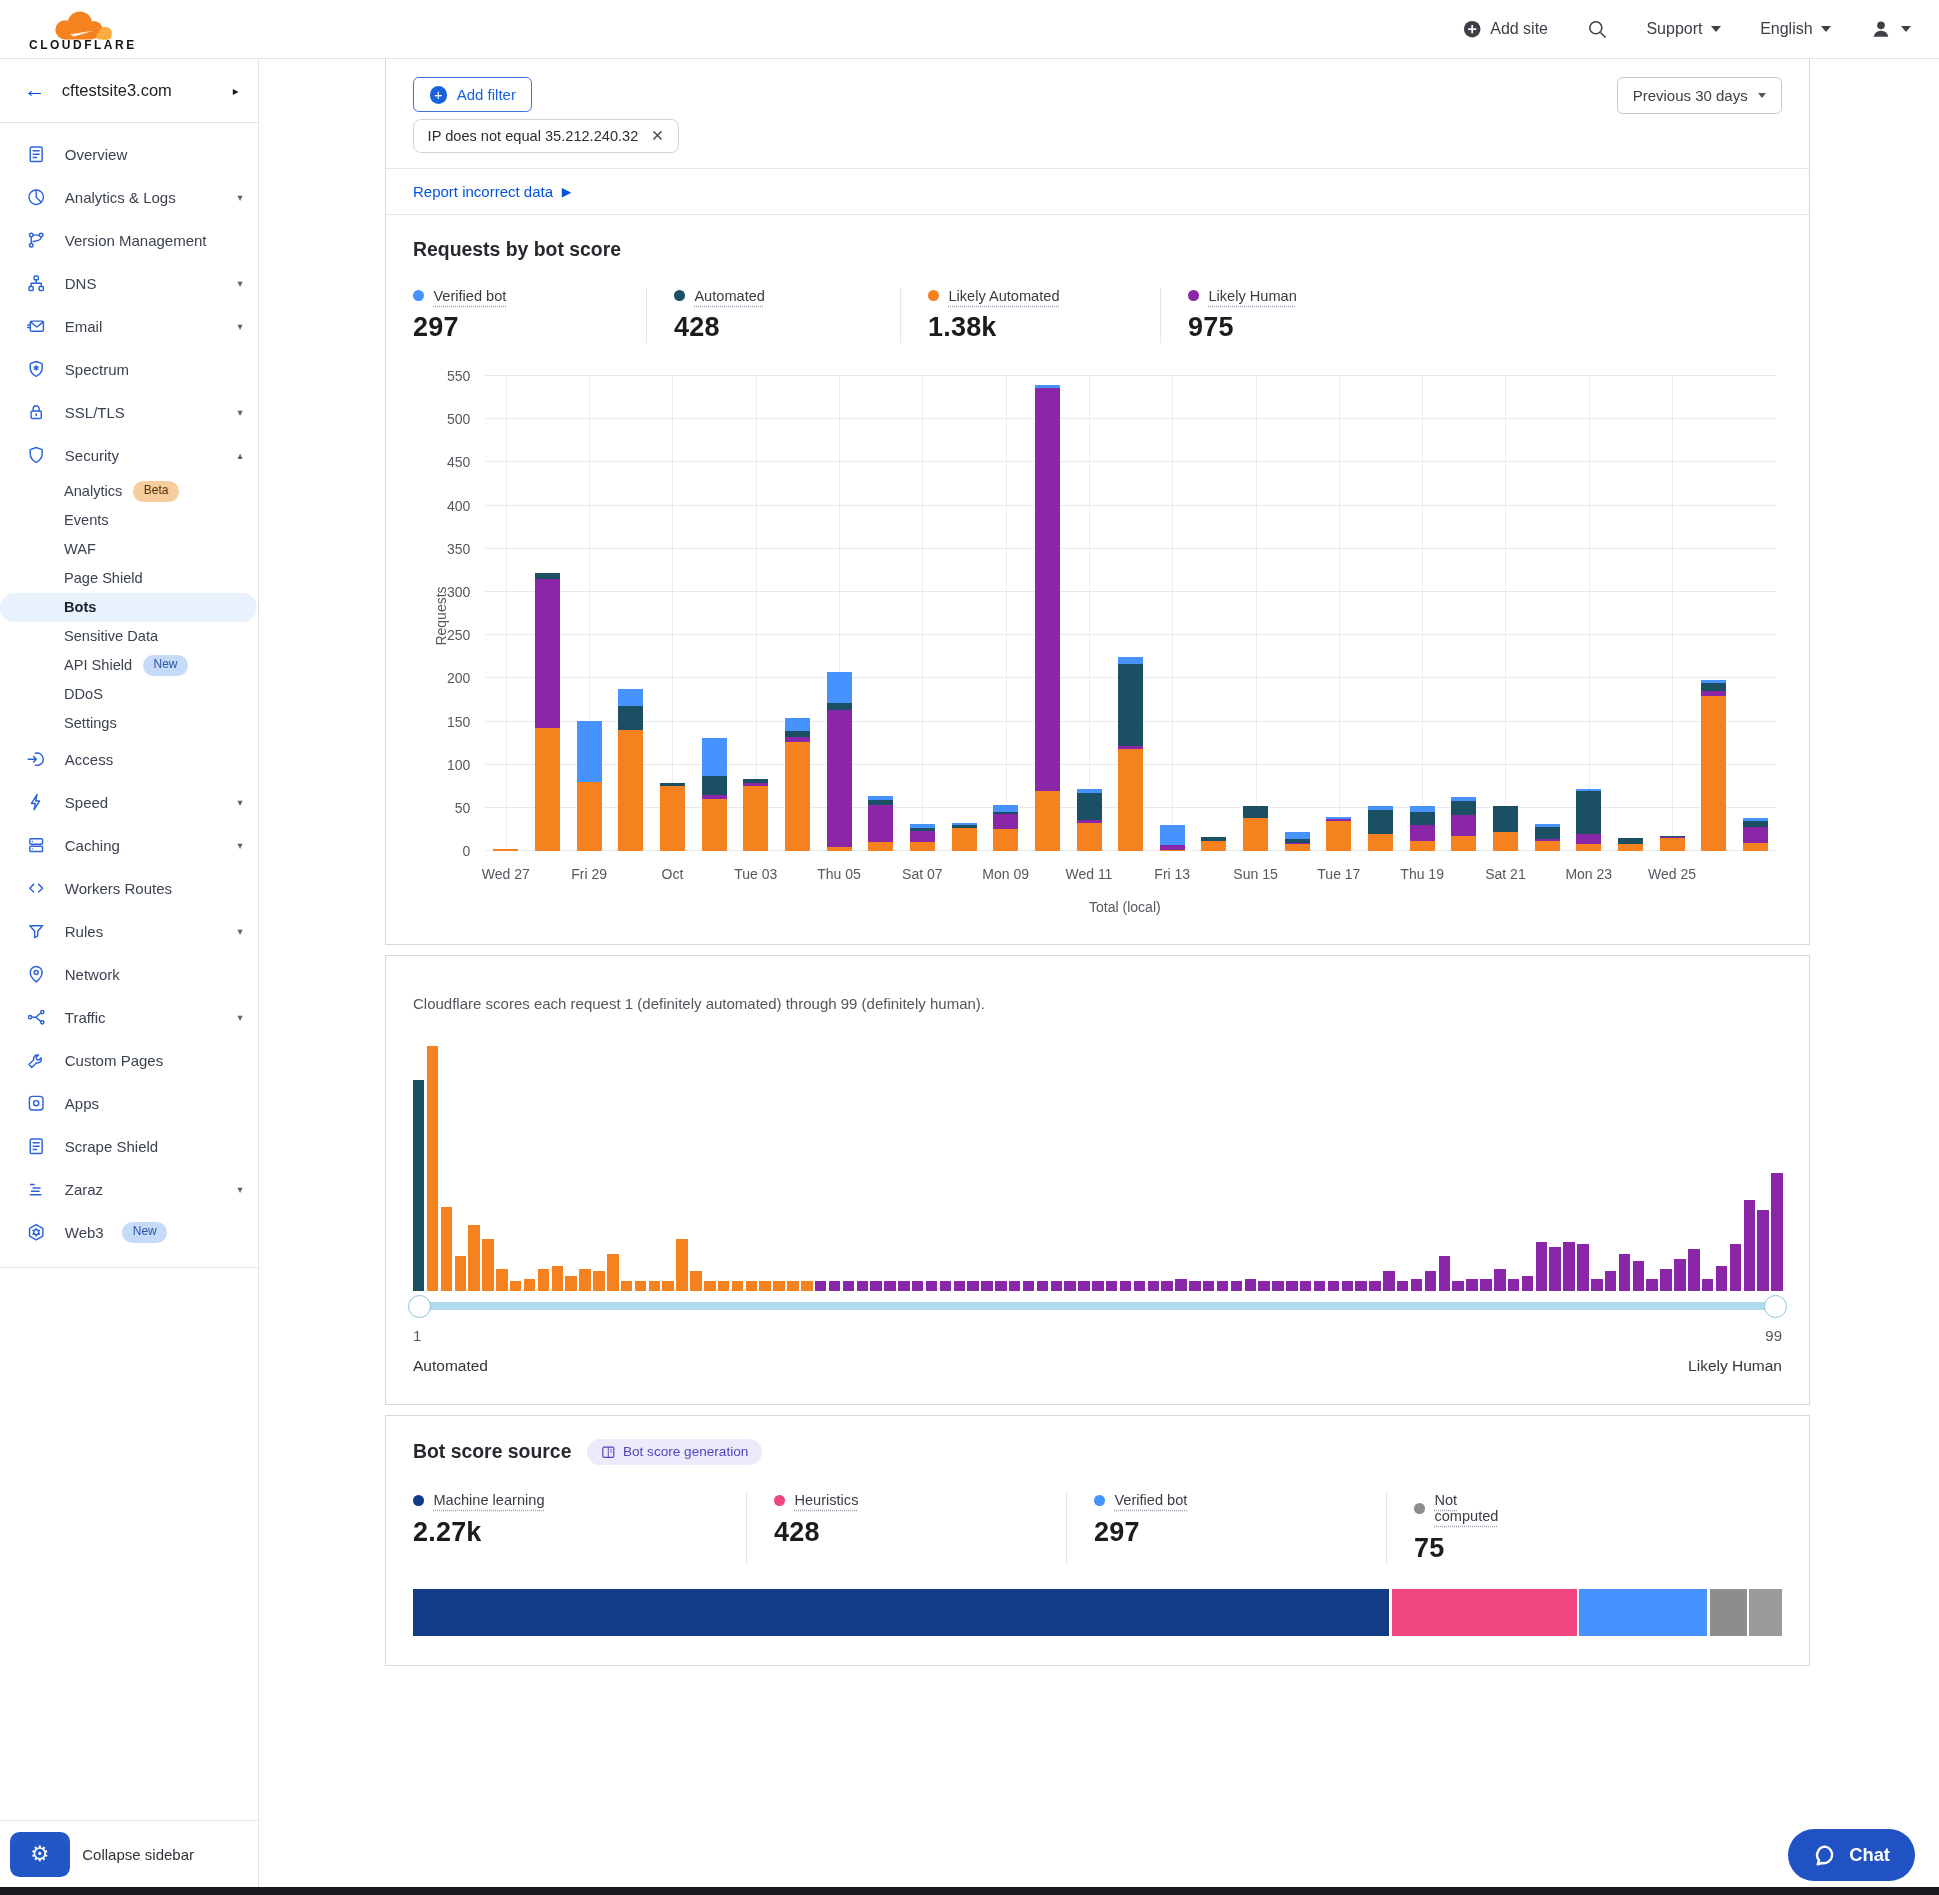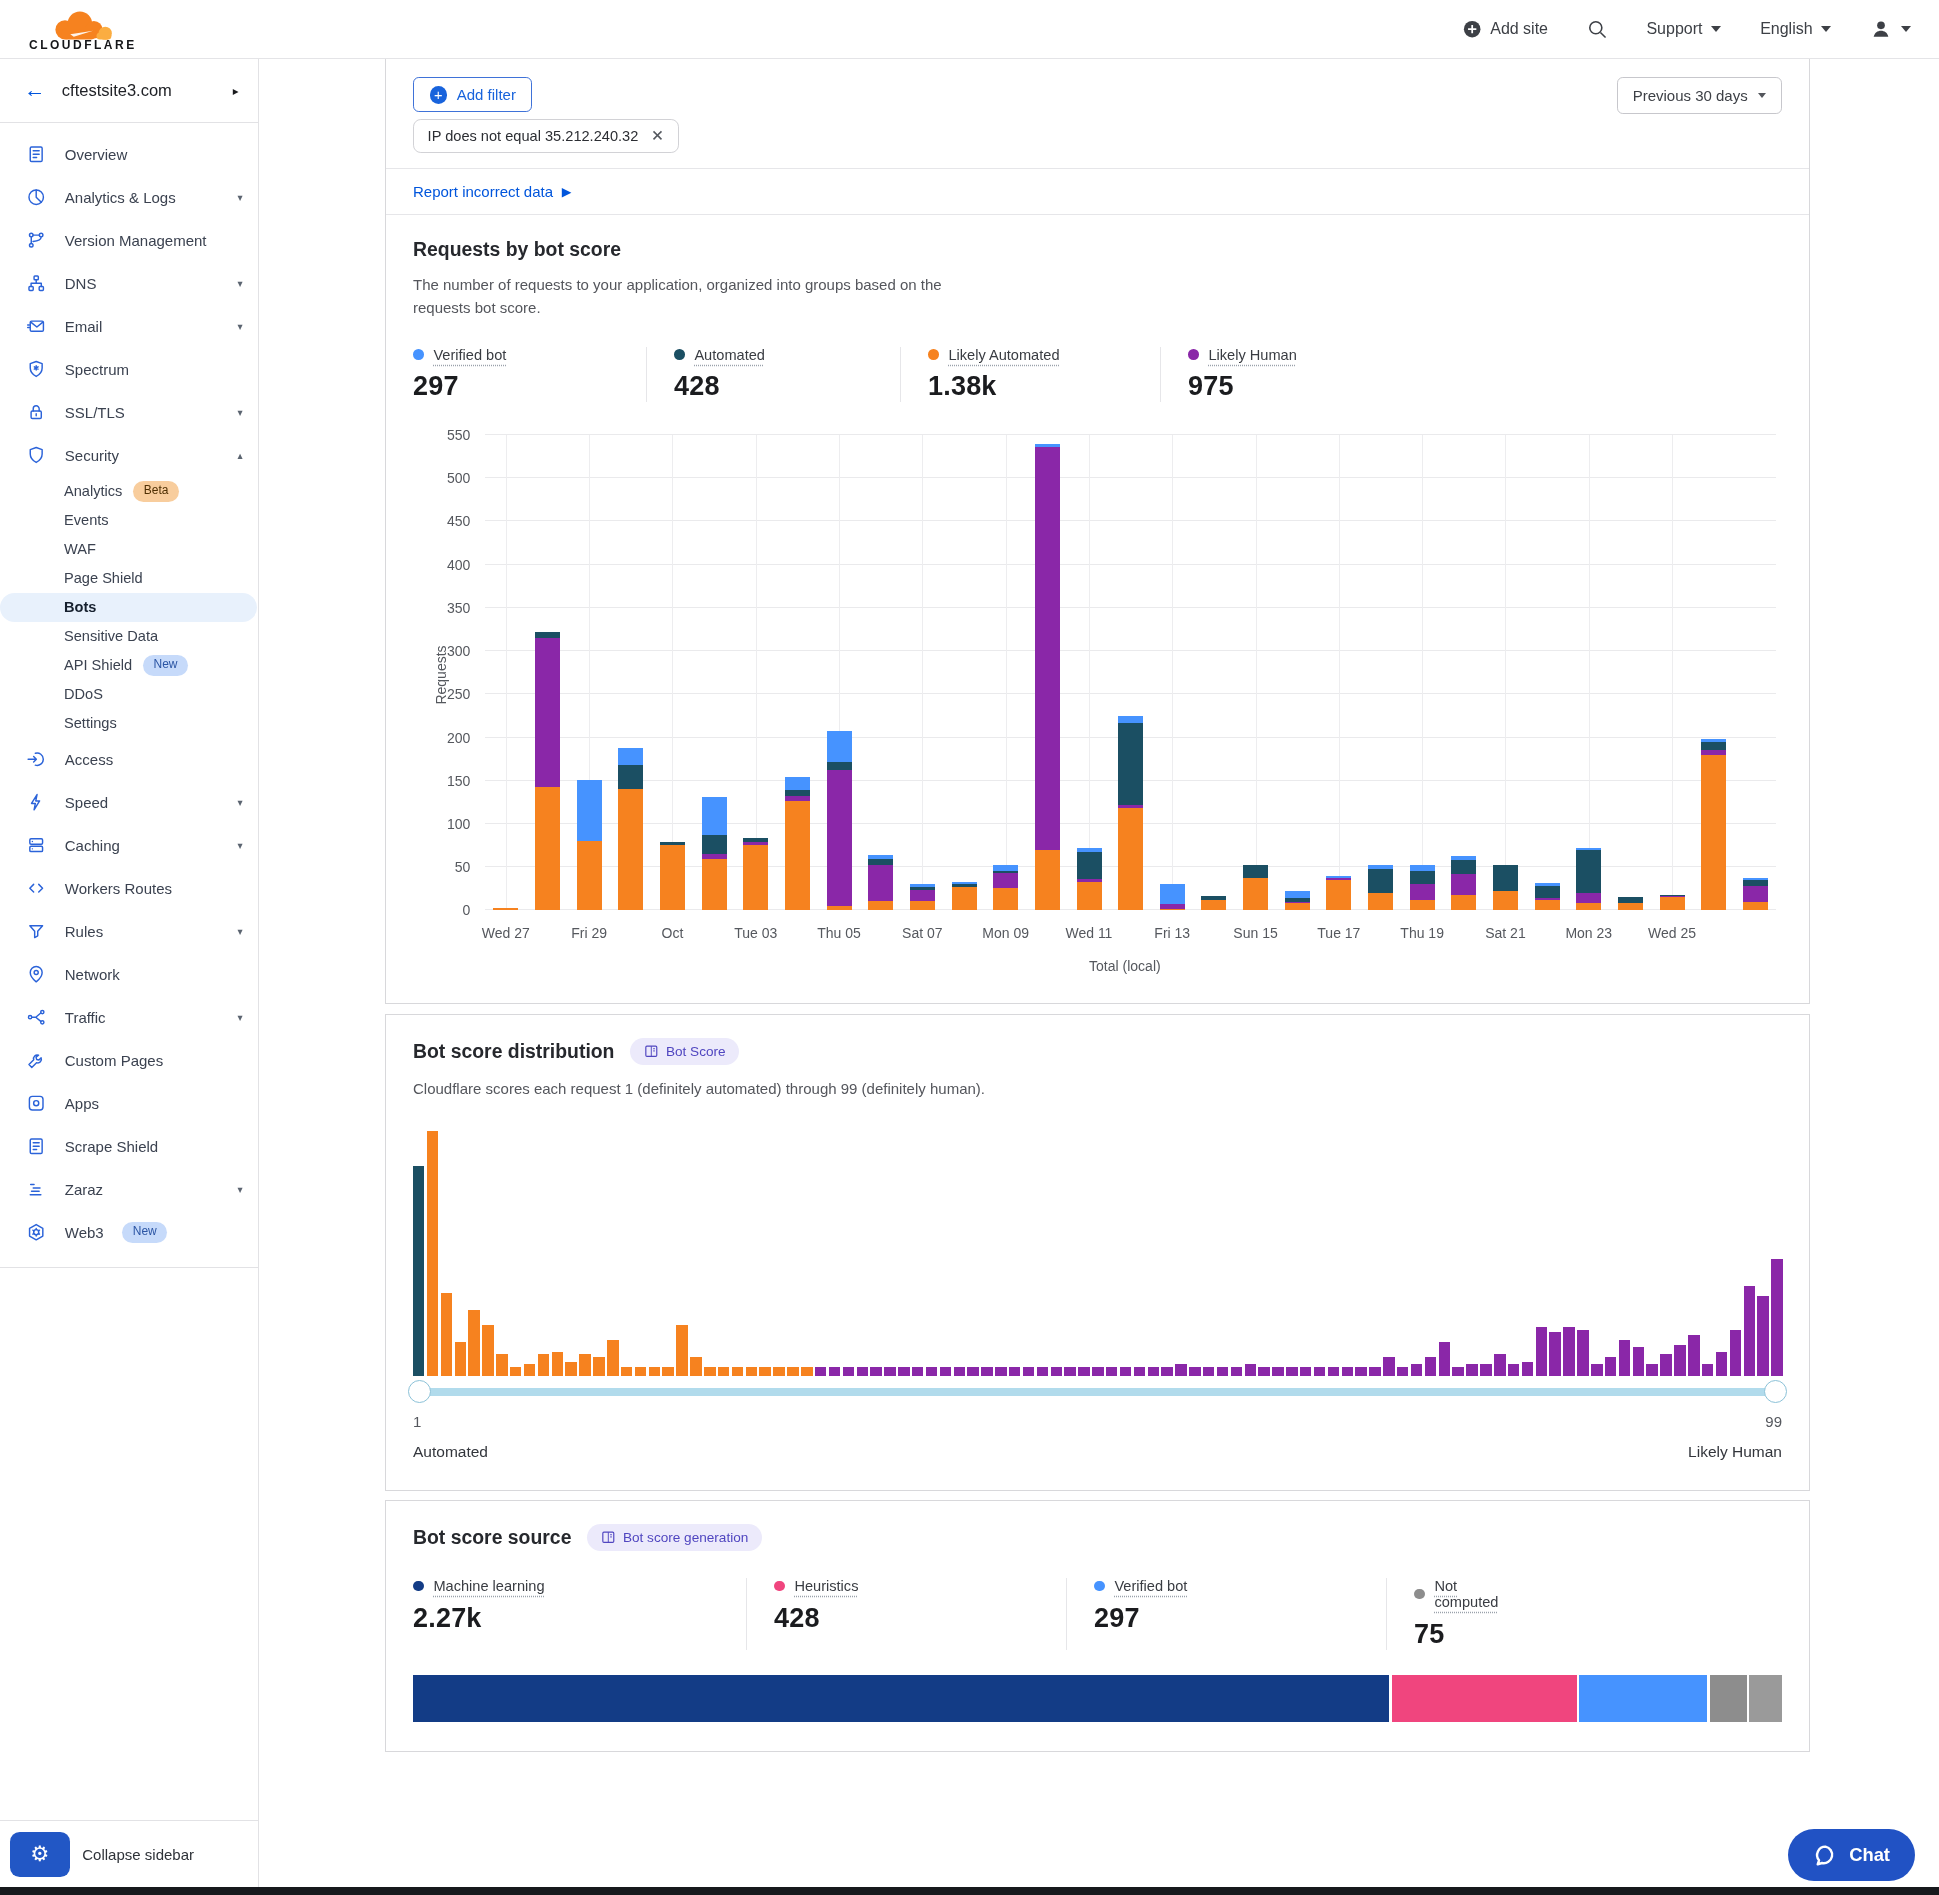--- a/index.html
+++ b/index.html
@@ -418,21 +418,20 @@
         </button>
       </div>
       <div class="divider"></div>
       <div class="report-row">
         <span>Report incorrect data</span>
         <span class="report-arrow">▶</span>
       </div>
       <div class="divider"></div>
       <div class="section">
         <h2 class="card-title">Requests by bot score</h2>
-        <div class="card-desc">The number of requests to your application, organized into groups based on the requests bot score.</div>
         <div class="stats" id="requests-stats">
             <div class="stat" style="width: 233px;">
               <div class="stat-label">
                 <span class="dot" style="background: rgb(70, 147, 255);"></span>
                 <span class="txt">Verified bot</span>
               </div>
               <div class="stat-value">297</div>
             </div>
             <div class="stat" style="width: 254px;">
               <div class="stat-label">
@@ -740,30 +739,20 @@
                 </div>
               </div>
             </div>
           <div class="xaxis-title">Total (local)</div>
         </div>
       </div>
     </div>
 
     <div class="card">
       <div class="section">
-        <div class="title-row">
-          <h2 class="card-title">Bot score distribution</h2>
-          <span class="pill-badge">
-            <svg viewBox="0 0 20 20">
-              <rect x="2.5" y="3" width="15" height="14" rx="1.5" fill="none" stroke="#5046c0" stroke-width="1.6"></rect>
-              <path d="M10 3v14M12.5 6.5h2.5M12.5 9.5h2.5" stroke="#5046c0" stroke-width="1.3" fill="none"></path>
-            </svg>
-            <span>Bot Score</span>
-          </span>
-        </div>
         <div class="card-desc">Cloudflare scores each request 1 (definitely automated) through 99 (definitely human).</div>
         <div class="hist" id="histogram">
             <div class="hbar" style="height: 86%; background: rgb(27, 79, 99);"></div>
             <div class="hbar" style="height: 100%; background: rgb(246, 130, 31);"></div>
             <div class="hbar" style="height: 34%; background: rgb(246, 130, 31);"></div>
             <div class="hbar" style="height: 14%; background: rgb(246, 130, 31);"></div>
             <div class="hbar" style="height: 27%; background: rgb(246, 130, 31);"></div>
             <div class="hbar" style="height: 21%; background: rgb(246, 130, 31);"></div>
             <div class="hbar" style="height: 9%; background: rgb(246, 130, 31);"></div>
             <div class="hbar" style="height: 4%; background: rgb(246, 130, 31);"></div>

